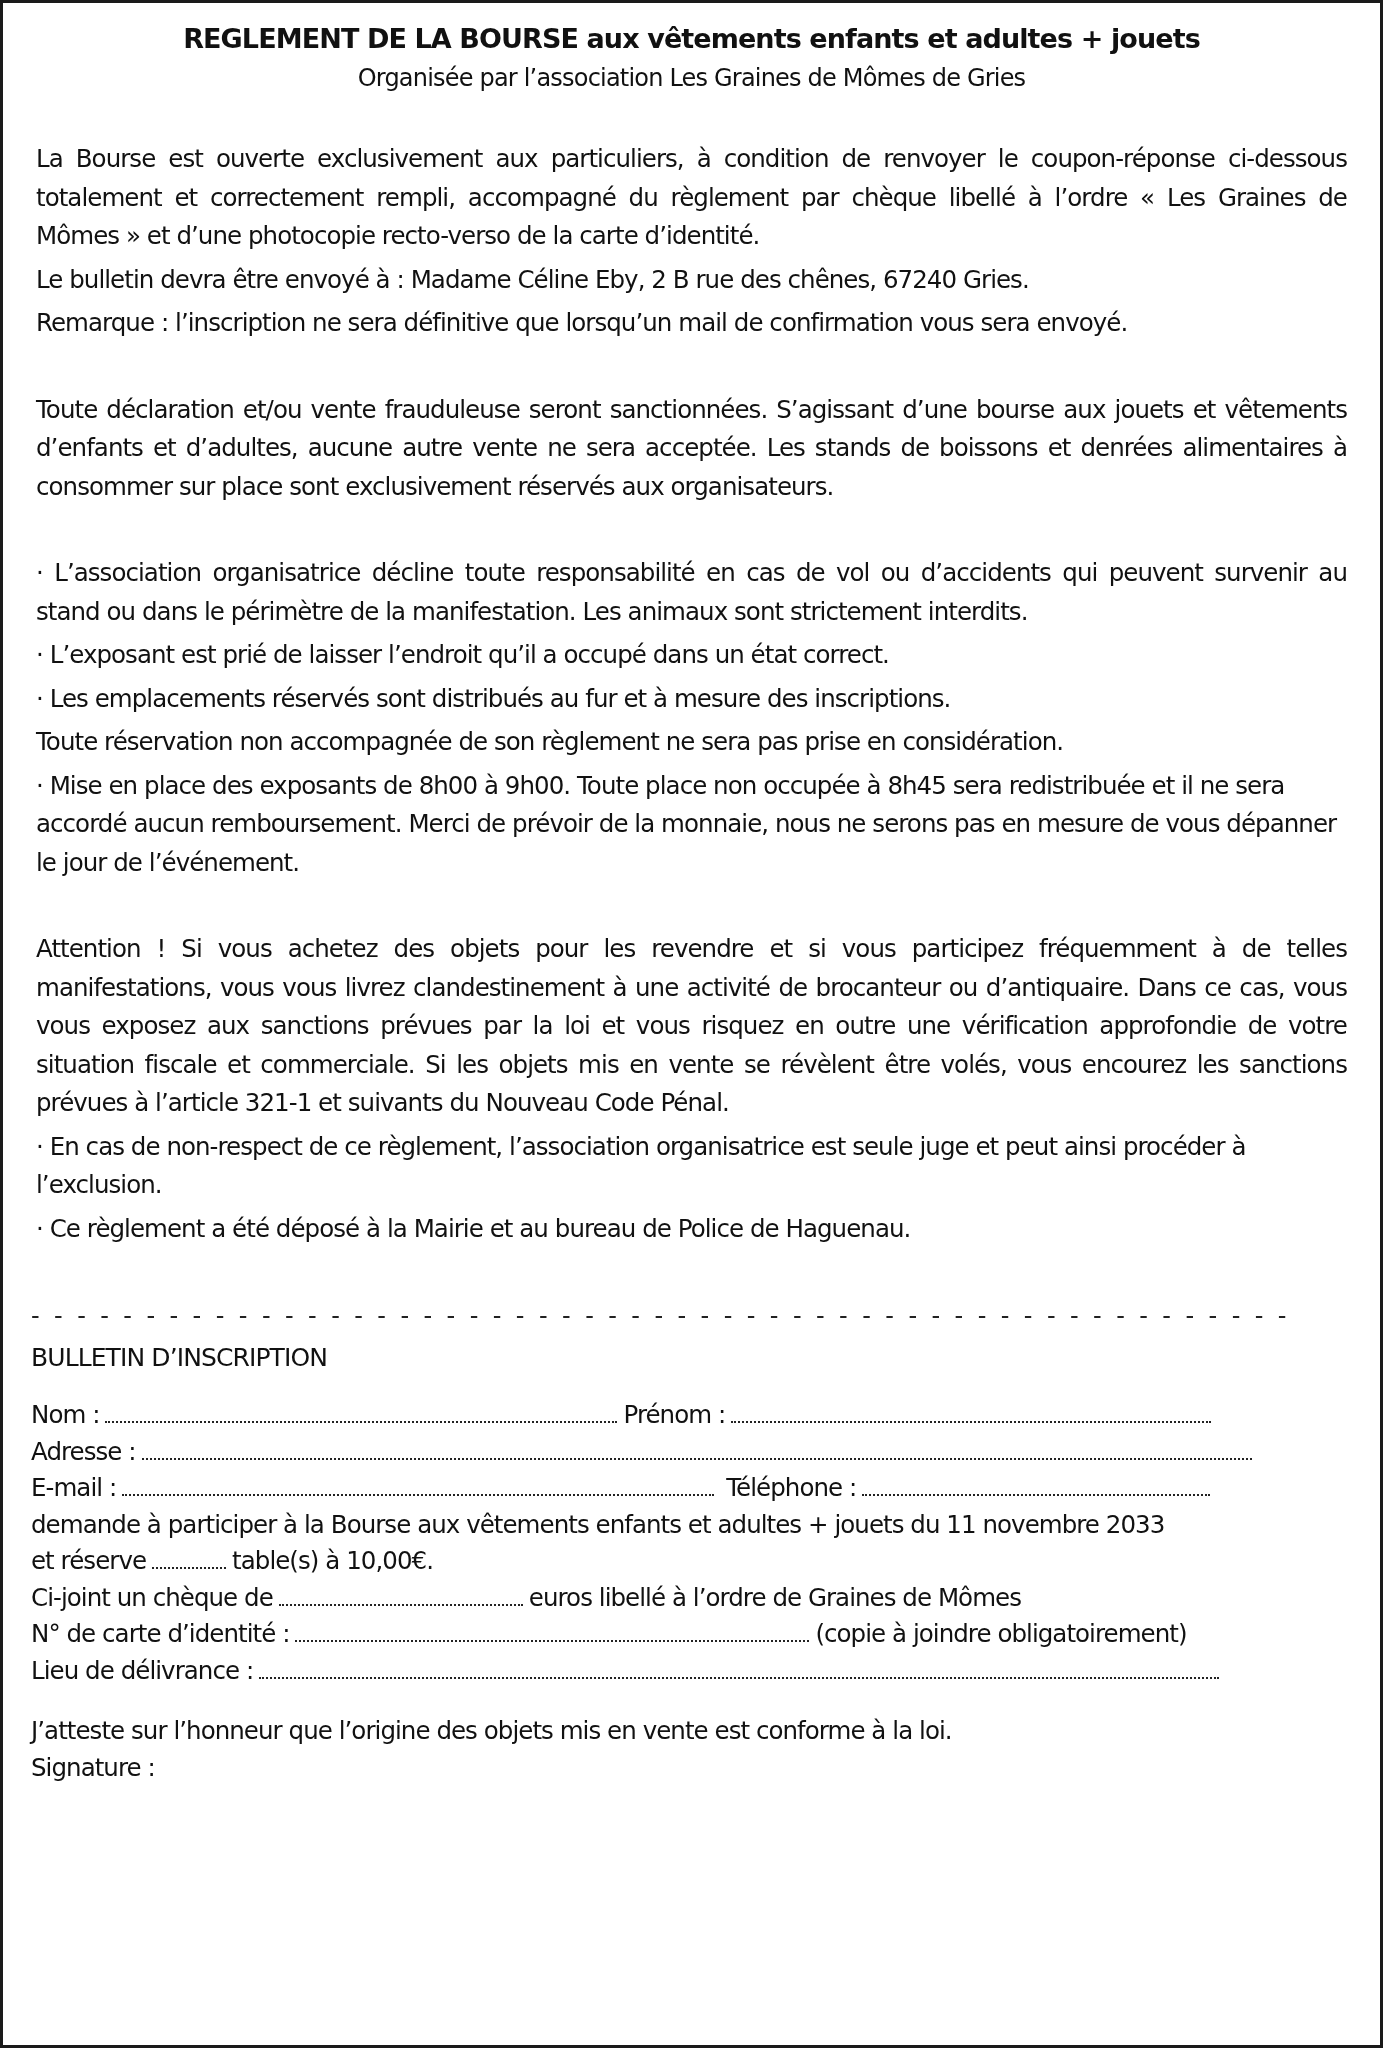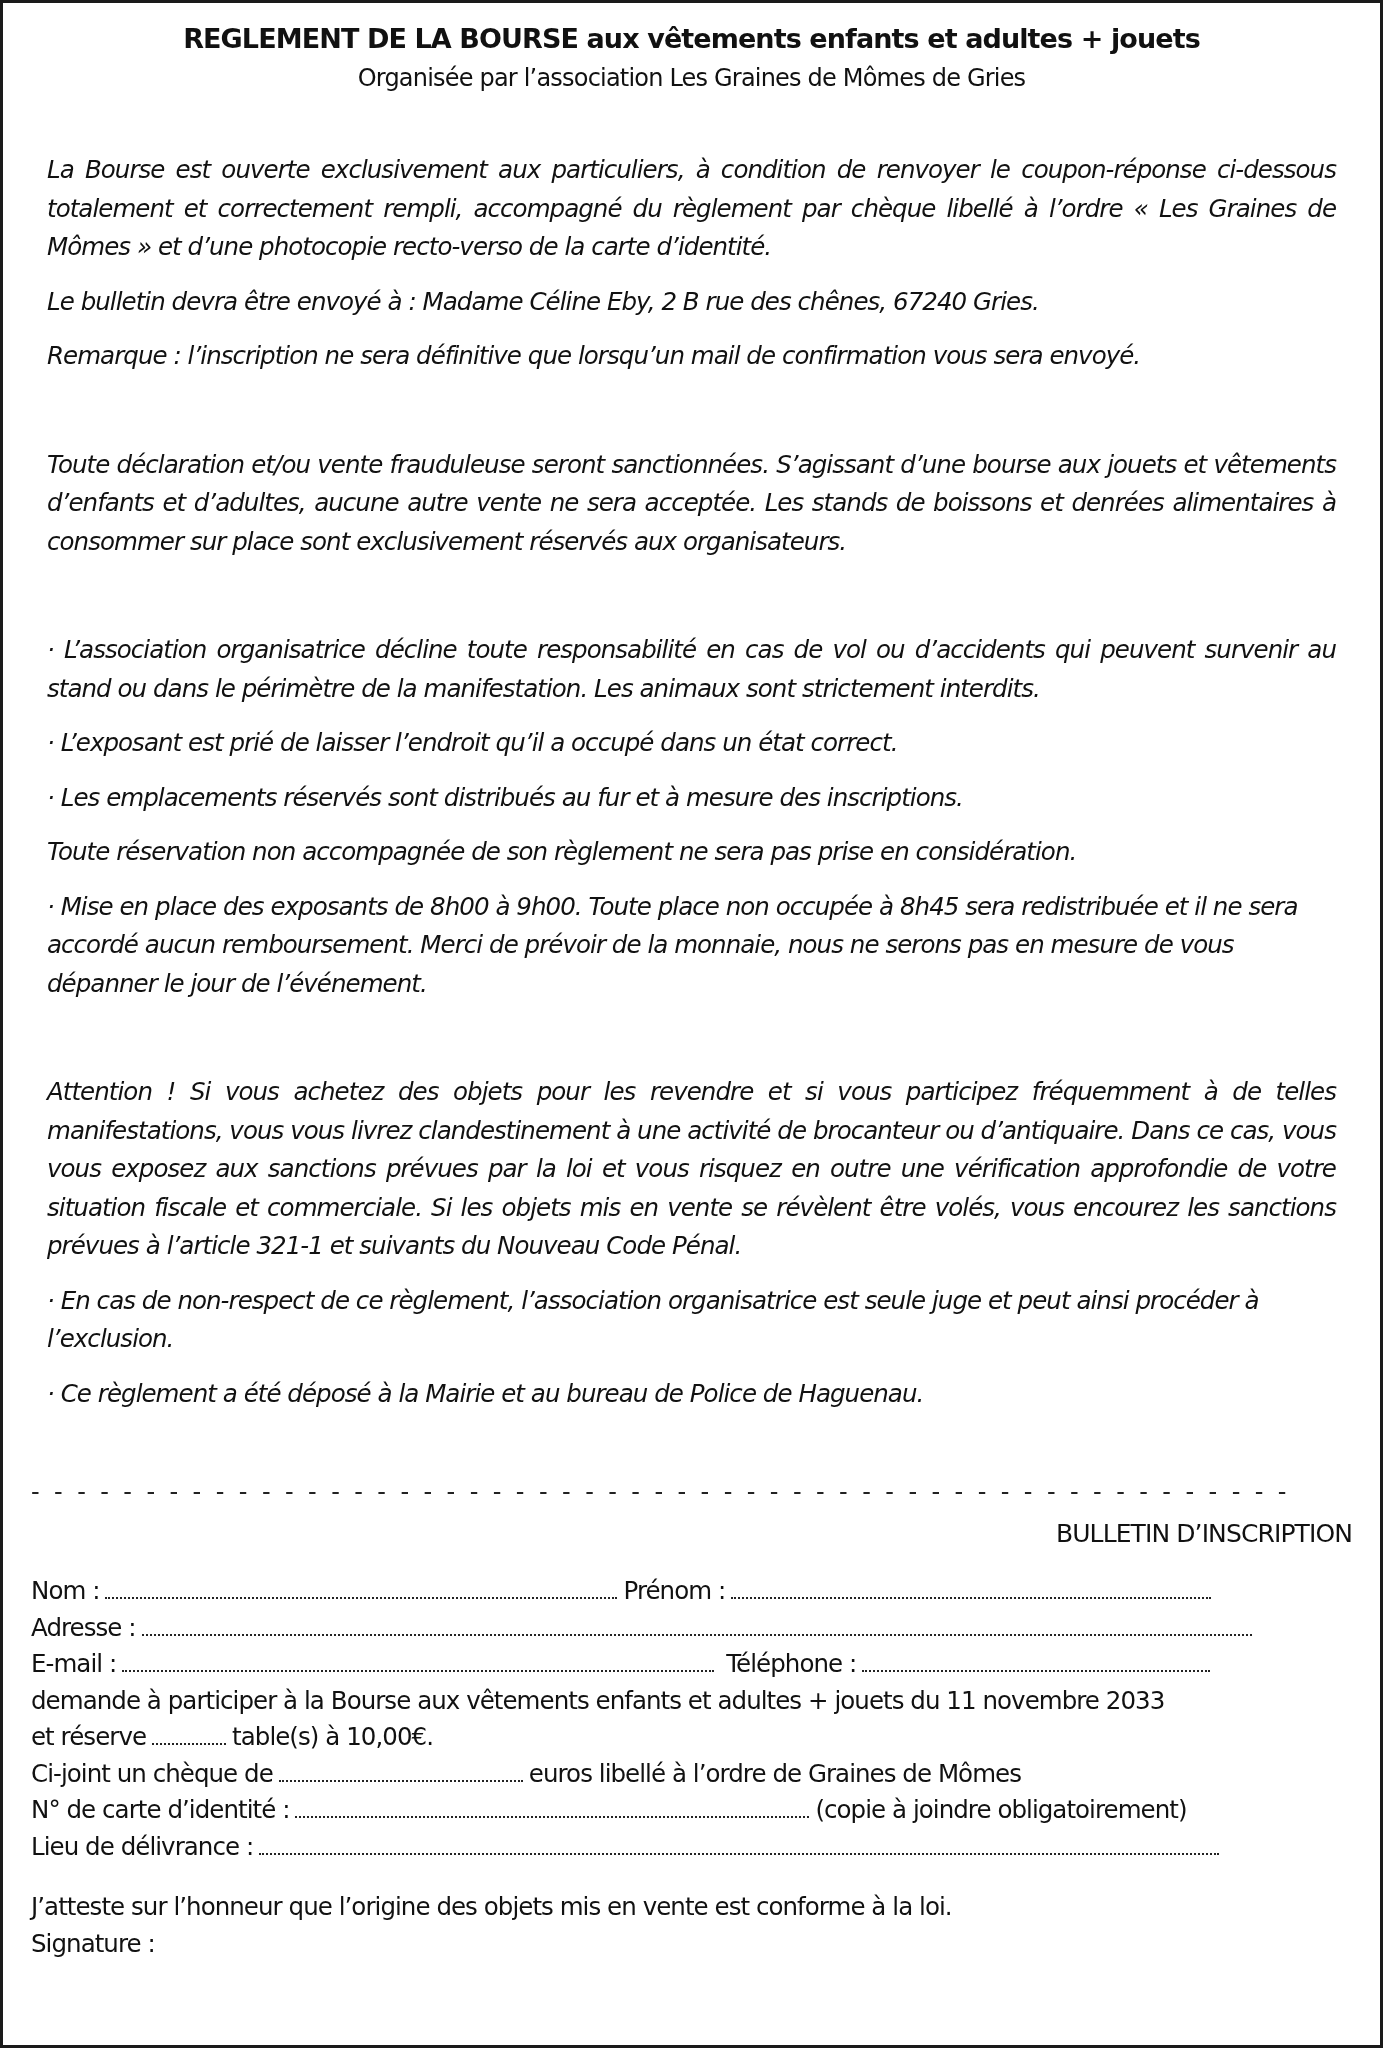--- a/index.html
+++ b/index.html
@@ -11,31 +11,31 @@
   }
   .content { position: absolute; left: 28px; right: 28px; top: 16px; }
   .title {
     text-align: center; font-weight: bold; font-size: 27px; letter-spacing: -0.9px;
     line-height: 40px; margin: 0;
   }
   .subtitle {
     text-align: center; font-size: 24px; letter-spacing: -0.8px; line-height: 38px; margin: 0;
   }
   .p {
-    font-size: 24.5px; letter-spacing: -0.95px; line-height: 38.5px; margin: 16px; font-style: italic;
+    font-size: 24.5px; letter-spacing: -0.95px; line-height: 38.5px; margin: 5px;
   }
   .just { text-align: justify; text-align-last: left; }
   .gap { height: 38px; }
   .gap-s { height: 46px; }
   .cut {
     font-size: 24px; letter-spacing: 3.4px; line-height: 34px; margin: 0; color: #222;
     white-space: nowrap; overflow: hidden; width: 1255px;
   }
   .bulletin-title {
-    text-align: right; font-size: 25px; letter-spacing: -0.9px; line-height: 38px; margin: 6px 0 0 0;
+    text-align: left; font-size: 25px; letter-spacing: -0.9px; line-height: 38px; margin: 6px 0 0 0;
   }
   .form-line { font-size: 24.5px; letter-spacing: -0.95px; line-height: 36.5px; margin: 0; white-space: nowrap; }
   .dots {
     display: inline-block; border-bottom: 2px dotted #222; height: 6px; vertical-align: baseline;
     margin: 0 6px 0 6px;
   }
 </style>
 </head>
 <body>
 

